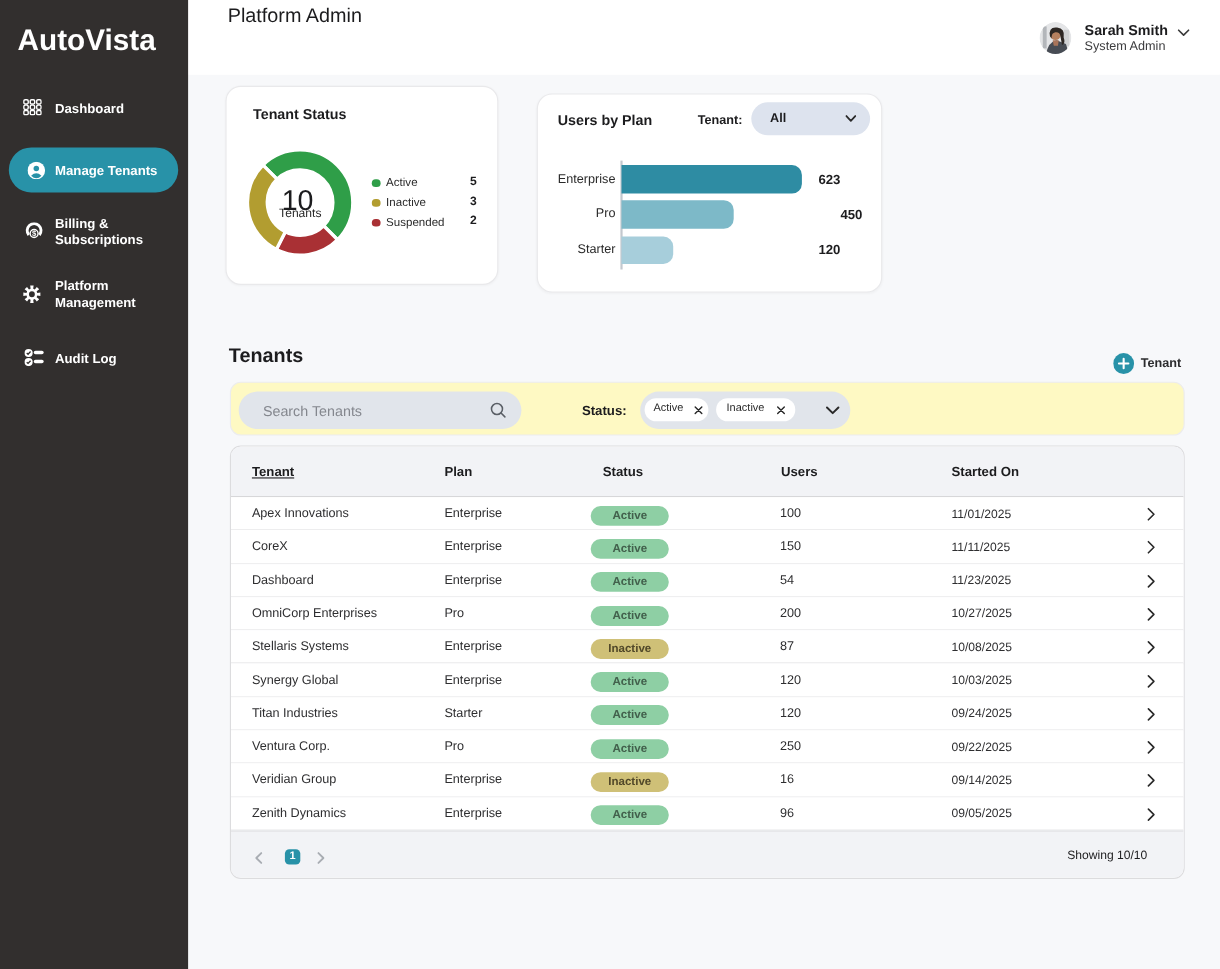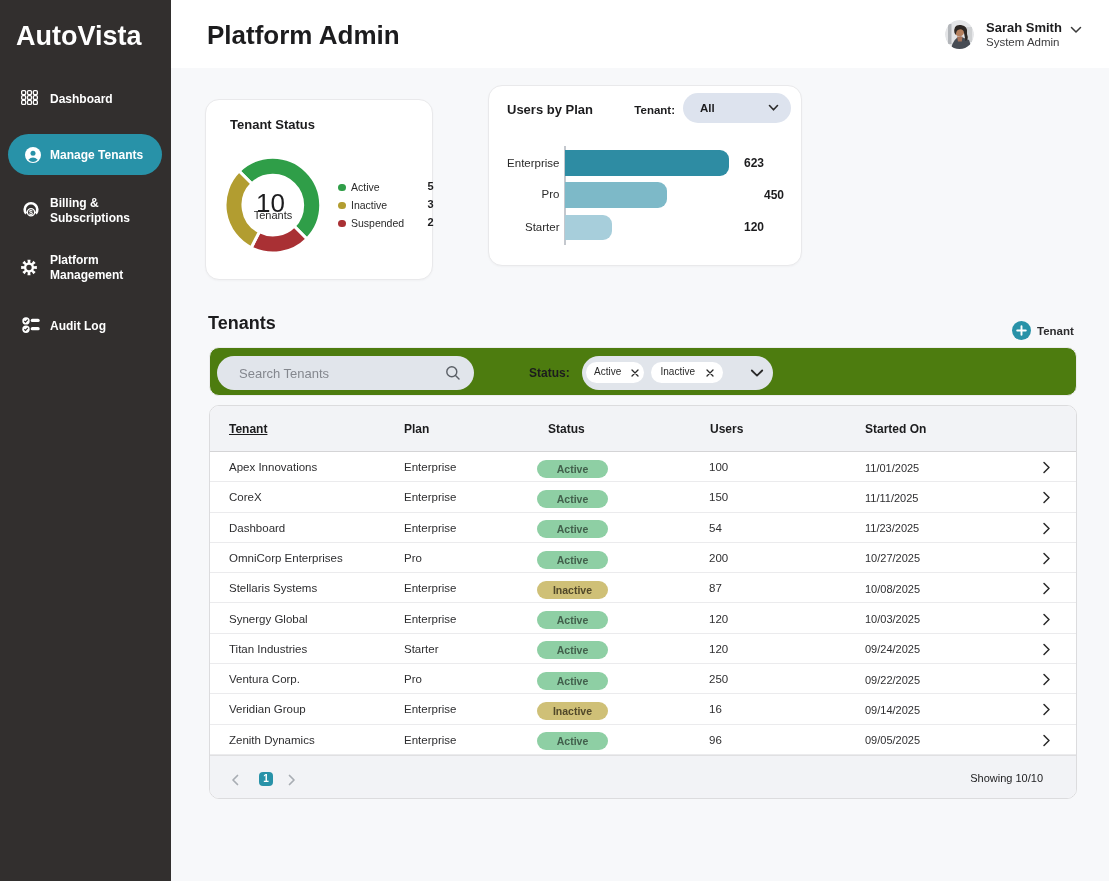--- a/index.html
+++ b/index.html
@@ -10,29 +10,29 @@
 
 #sidebar { position:absolute; left:0; top:0; width:171px; height:881px; background:#322f2e; z-index:5; }
 #logo { position:absolute; left:16px; top:21px; font-size:27px; font-weight:bold; color:#fff; }
 .nav { position:absolute; left:0; width:171px; color:#fff; font-size:12px; font-weight:bold; }
 .nav .ic { position:absolute; left:21px; }
 .nav .lbl { position:absolute; left:50px; line-height:15px; }
 #nav-active { position:absolute; left:8px; top:134px; width:154px; height:41px; background:#2892a8; border-radius:21px; }
 
 
 #header { position:absolute; left:171px; top:0; width:938px; height:68px; background:#ffffff; }
-#title { position:absolute; left:36px; top:20px; font-size:26px; font-weight:bold; color:#1c1c1e; }
+#title { position:absolute; left:36px; top:4px; font-size:18px; font-weight:normal; color:#1c1c1e; }
 #avatar { position:absolute; left:774px; top:20px; width:29px; height:29px; border-radius:50%; overflow:hidden; }
 #uname { position:absolute; left:815px; top:19.5px; font-size:13px; font-weight:bold; color:#1c1c1e; }
 #urole { position:absolute; left:815px; top:35.5px; font-size:11.5px; color:#3c3c3e; }
 #uchev { position:absolute; left:899px; top:26px; }
 
 
 .card { position:absolute; background:#fff; border:1px solid #e9e9eb; border-radius:14px; box-shadow:0 1px 2px rgba(0,0,0,0.03); }
-#card1 { left:205px; top:99px; width:228px; height:181px; }
+#card1 { left:205px; top:78px; width:248px; height:181px; }
 #card2 { left:488px; top:85px; width:314px; height:181px; }
 .cardtitle { position:absolute; font-size:13px; font-weight:bold; color:#1c1c1e; }
 
 
 .leg { position:absolute; left:132px; width:95.5px; height:15px; }
 .leg .dot { position:absolute; left:0; top:4px; width:7.5px; height:7.5px; border-radius:50%; }
 .leg .t { position:absolute; left:13px; top:1px; font-size:10.5px; color:#2a2a2a; }
 .leg .v { position:absolute; right:0; top:0; font-size:11px; font-weight:bold; color:#1c1c1e; }
 
 
@@ -42,21 +42,21 @@
 #axis { position:absolute; left:75px; top:60px; width:1.5px; height:99px; background:#c4c8ce; }
 #tlabel { position:absolute; left:110px; top:18px; width:76px; text-align:right; font-size:11.5px; font-weight:bold; color:#1c1c1e; }
 #tpill { position:absolute; left:194px; top:6.5px; width:108px; height:30px; background:#dde3ee; border-radius:15px; }
 #tpill .v { position:absolute; left:17px; top:9px; font-size:11.5px; font-weight:bold; color:#1c1c1e; }
 
 
 #tenantsH { position:absolute; left:208px; top:313px; font-size:18px; font-weight:bold; color:#1c1c1e; }
 #addbtn { position:absolute; left:1012px; top:321px; }
 #addbtn .txt { position:absolute; left:25px; top:3.5px; font-size:11.5px; font-weight:bold; color:#2c2c2e; }
 
-#filterbar { position:absolute; left:209px; top:347px; width:868px; height:49px; background:#4d7c0f; border:1px solid #ececee; border-radius:10px; }
+#filterbar { position:absolute; left:209px; top:347px; width:868px; height:49px; background:#fef9c3; border:1px solid #ececee; border-radius:10px; }
 #search { position:absolute; left:7px; top:7.5px; width:257px; height:34px; background:#e1e5eb; border-radius:17px; }
 #search .ph { position:absolute; left:22px; top:10px; font-size:13px; color:#84878e; }
 #statuslbl { position:absolute; left:319px; top:18px; font-size:12px; font-weight:bold; color:#1c1c1e; }
 #statusgrp { position:absolute; left:372px; top:7.5px; width:191px; height:34px; background:#e1e5eb; border-radius:17px; }
 .chip { position:absolute; top:6.5px; height:20.5px; background:#fff; border-radius:10.5px; font-size:10px; color:#2a2a2a; }
 .chip .x { position:absolute; top:5.5px; }
 
 
 #tablecard { position:absolute; left:209px; top:405px; width:868px; height:394px; background:#fff; border:1px solid #dcdcde; border-radius:10px; overflow:hidden; }
 #thead { position:absolute; left:0; top:0; width:866px; height:46px; background:#f2f3f6; border-bottom:1px solid #d4d4d6; }

